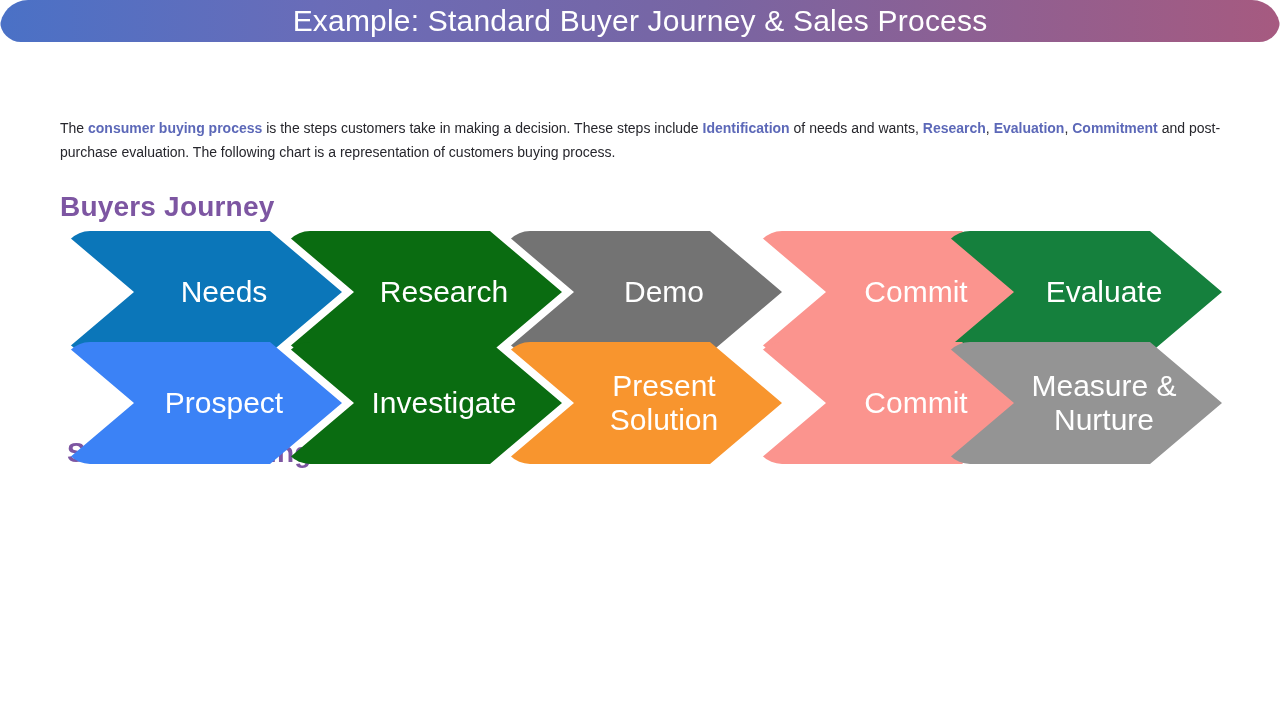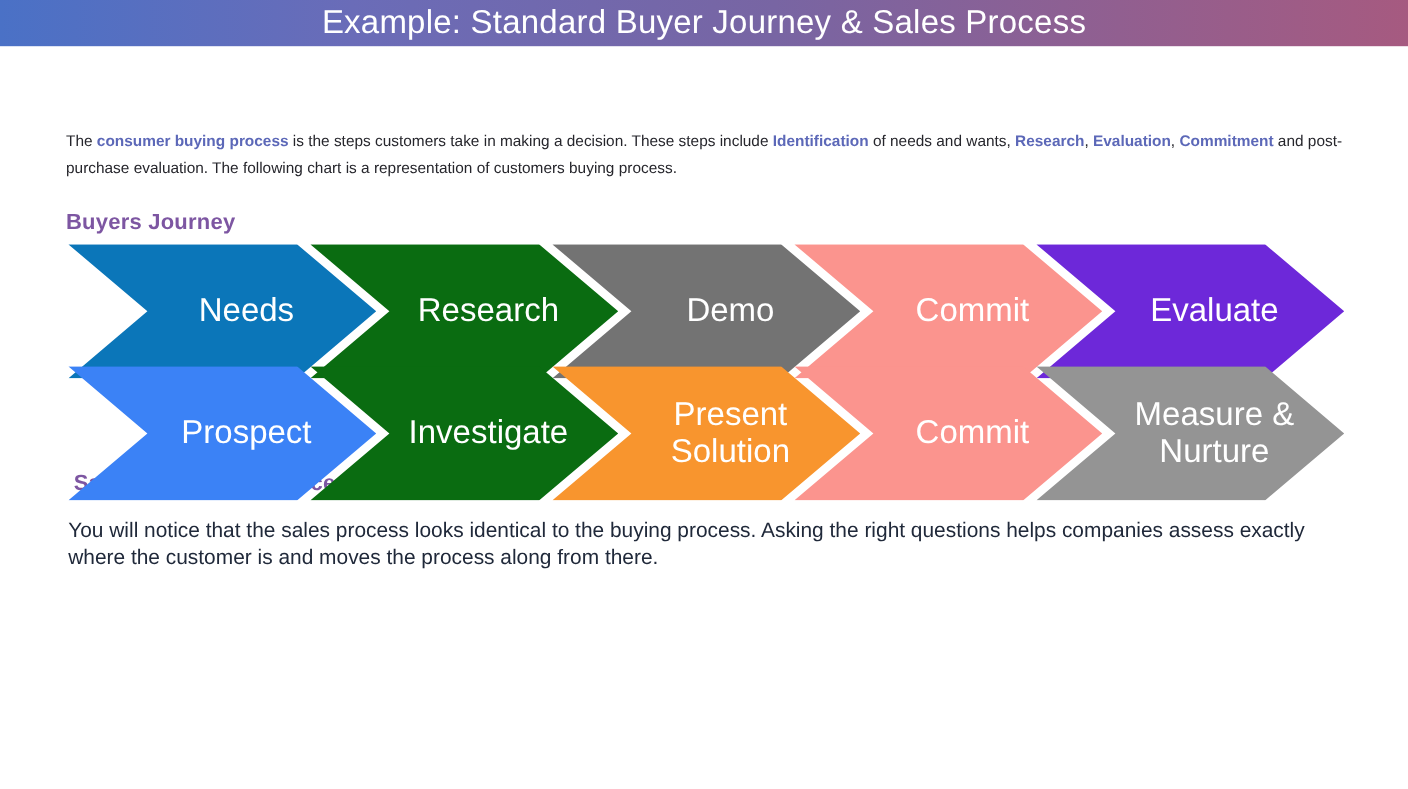--- a/index.html
+++ b/index.html
@@ -1,15 +1,15 @@
 <!DOCTYPE html>
 <html><head>
 <meta charset="utf-8">
 <style>
-  * { margin: 0; padding: 0; box-sizing: border-box; }
+  * { margin: 0; padding: 0; box-sizing: border-box; border-radius: 28px; }
   html, body { background: #ffffff; }
   body {
     width: 1280px; height: 717px;
     font-family: "Liberation Sans", sans-serif;
     overflow: hidden;
   }
   .slide {
     position: relative;
     width: 1280px; height: 717px;
     background: #ffffff;
@@ -36,21 +36,21 @@
     margin-top: 74px;
     font-size: 14px;
     line-height: 24px;
     color: #26262c;
     text-align: justify;
   }
   .hl { font-weight: bold; color: #5c68b8; }
 
   
   .section-heading {
-    font-size: 20px;
+    font-size: 28px;
     font-weight: bold;
     color: #7d56a2;
     letter-spacing: 0.2px;
   }
   .heading-buyers { margin-top: 27px; }
   .heading-sales  { margin-top: 3px; margin-left: 7px; }
 
   
   .chev-row {
     position: relative;
@@ -73,21 +73,21 @@
   }
   .chev-label {
     color: #ffffff;
     font-size: 30px;
     line-height: 1.13;
     text-align: center;
   }
   .p1 { left: 0px; }
   .p2 { left: 220px; }
   .p3 { left: 440px; }
-  .p4 { left: 660px; }
+  .p4 { left: 692px; }
   .p5 { left: 880px; }
 
   
   .outro {
     margin-top: 19px;
     margin-left: 2px;
     font-size: 19px;
     line-height: 25px;
     color: #20293a;
   }
@@ -134,21 +134,21 @@
         <div class="chev-shape" style="background-color: #737373;">
           <span class="chev-label">Demo</span>
         </div>
       </div>
       <div class="chev p4">
         <div class="chev-shape" style="background-color: rgb(251, 148, 142);">
           <span class="chev-label">Commit</span>
         </div>
       </div>
       <div class="chev p5">
-        <div class="chev-shape" style="background-color: #6d28d9;">
+        <div class="chev-shape" style="background-color: #15803d;">
           <span class="chev-label">Evaluate</span>
         </div>
       </div>
     </div>
 
     <div class="chev-row row-sales">
       <div class="chev p1">
         <div class="chev-shape" style="background-color: #3b82f6; justify-content: center;">
           <span class="chev-label">Prospect</span>
         </div>
@@ -170,18 +170,17 @@
       </div>
       <div class="chev p5">
         <div class="chev-shape" style="background-color: rgb(148, 148, 148);">
           <span class="chev-label">Measure &amp; Nurture</span>
         </div>
       </div>
     </div>
 
     <div class="section-heading heading-sales">Sales &amp; Marketing Process</div>
 
-    <p class="outro">You will notice that the sales process looks identical to the buying process. Asking the right questions helps companies assess exactly where the customer is and moves the process along from there.</p>
 
   </div>
 
 
 </div>
 
 </body></html>

